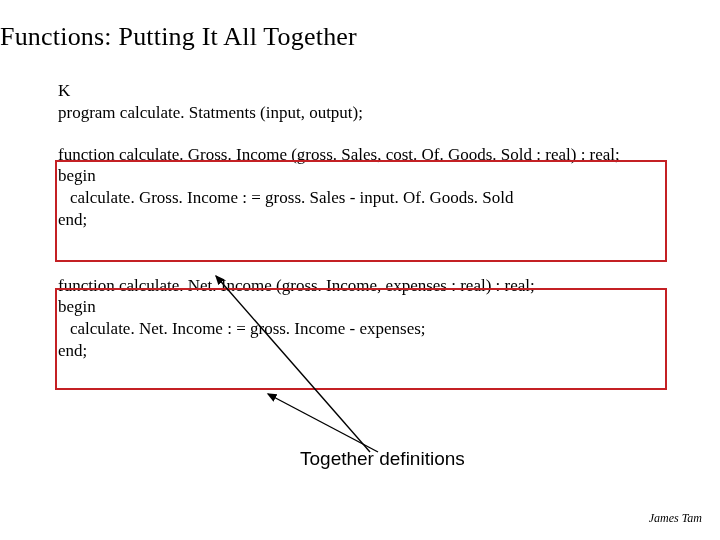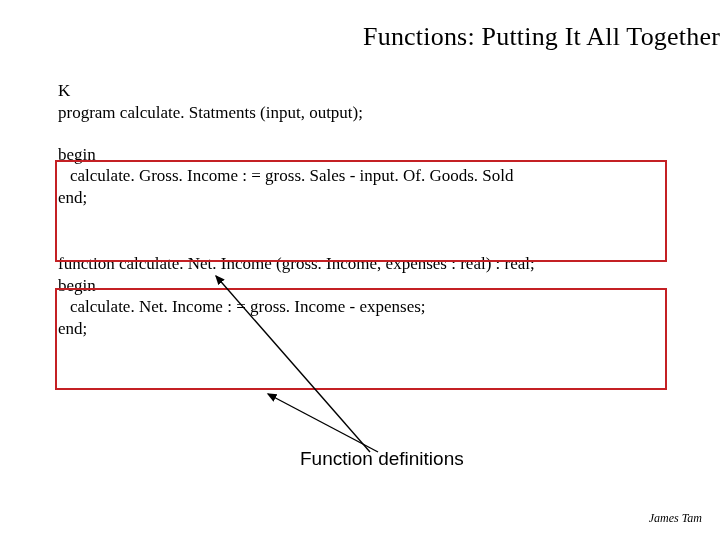--- a/index.html
+++ b/index.html
@@ -6,21 +6,21 @@
   body {
     margin: 0;
     width: 720px;
     height: 540px;
     background: #fff;
     font-family: "Times New Roman", Times, serif;
     position: relative;
     overflow: hidden;
   }
   .title {
-    text-align: right;
+    text-align: left;
     font-size: 26px;
     margin-top: 22px;
     margin-bottom: 28px;
     letter-spacing: 0.2px;
   }
   .content {
     margin-left: 58px;
     margin-right: 48px;
     font-size: 17px;
     line-height: 1.28;
@@ -68,20 +68,21 @@
 <body>
 
 <div class="title">Functions: Putting It All Together</div>
 
 <div class="content">
   <div>K</div>
   <div>program calculate. Statments (input, output);</div>
 
   <div class="block-spacer"></div>
 
+  <div>function calculate. Gross. Income (gross. Sales, cost. Of. Goods. Sold : real) : real;</div>
   <div>begin</div>
   <div><span class="indent"></span><span>calculate. Gross. Income : = gross. Sales - input. Of. Goods. Sold</span></div>
   <div>end;</div>
 
   <div style="height:44px"></div>
 
   <div>function calculate. Net. Income (gross. Income, expenses : real) : real;</div>
   <div>begin</div>
   <div><span class="indent"></span><span>calculate. Net. Income : = gross. Income - expenses;</span></div>
   <div>end;</div>
@@ -93,15 +94,15 @@
 <svg class="arrows">
   <defs>
     <marker id="ah" markerWidth="8" markerHeight="8" refX="6" refY="3" orient="auto">
       <path d="M0,0 L7,3 L0,6 Z" fill="#000"></path>
     </marker>
   </defs>
   <line x1="370" y1="452" x2="216" y2="276" stroke="#000" stroke-width="1.4" marker-end="url(#ah)"></line>
   <line x1="378" y1="452" x2="268" y2="394" stroke="#000" stroke-width="1.4" marker-end="url(#ah)"></line>
 </svg>
 
-<div class="caption">Function definitions</div>
+<div class="caption">Together definitions</div>
 
 <div class="footer">James Tam</div>
 
 </body></html>

